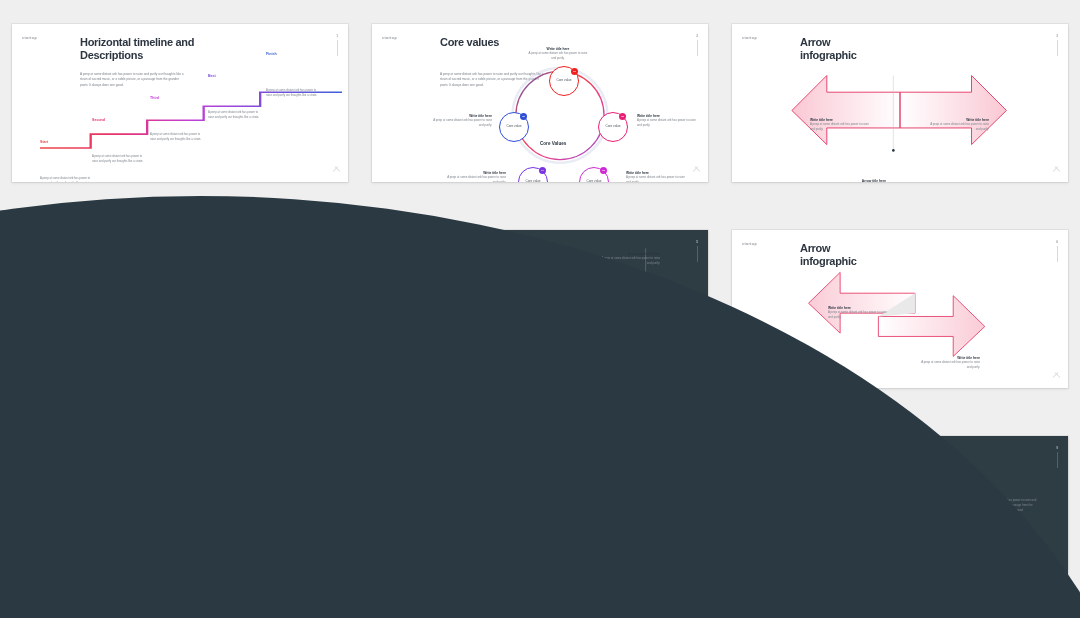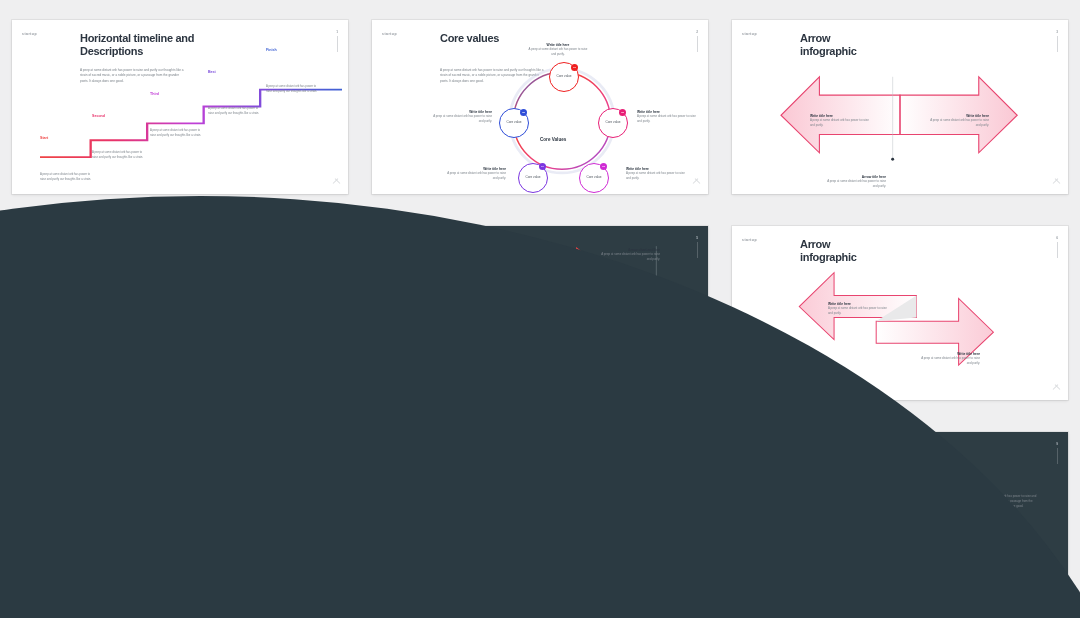--- a/index.html
+++ b/index.html
@@ -10,21 +10,21 @@
   }
   #stage{ position:relative; width:1080px; height:618px; background:#efeff0; }
 
   
   .grid{
     position:absolute; inset:0;
     display:grid;
     grid-template-columns:repeat(3,360px);
     grid-template-rows:repeat(3,206px);
   }
-  .cell{ position:relative; padding:12px 12px;margin-top:8px; }
+  .cell{ position:relative; padding:24px 12px; }
   .slide{
     position:relative; width:100%; height:100%;
     background:#ffffff;
     box-shadow:0 0 0 1px rgba(0,0,0,.05), 0 1px 3px rgba(0,0,0,.10);
     overflow:hidden;
   }
   .slide.dark{ background:#2e3d44; }
 
   
   .brand{

